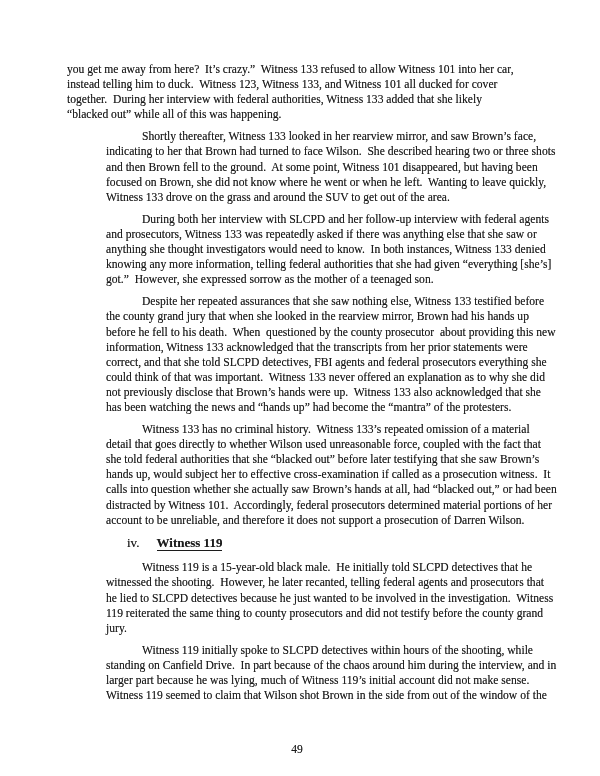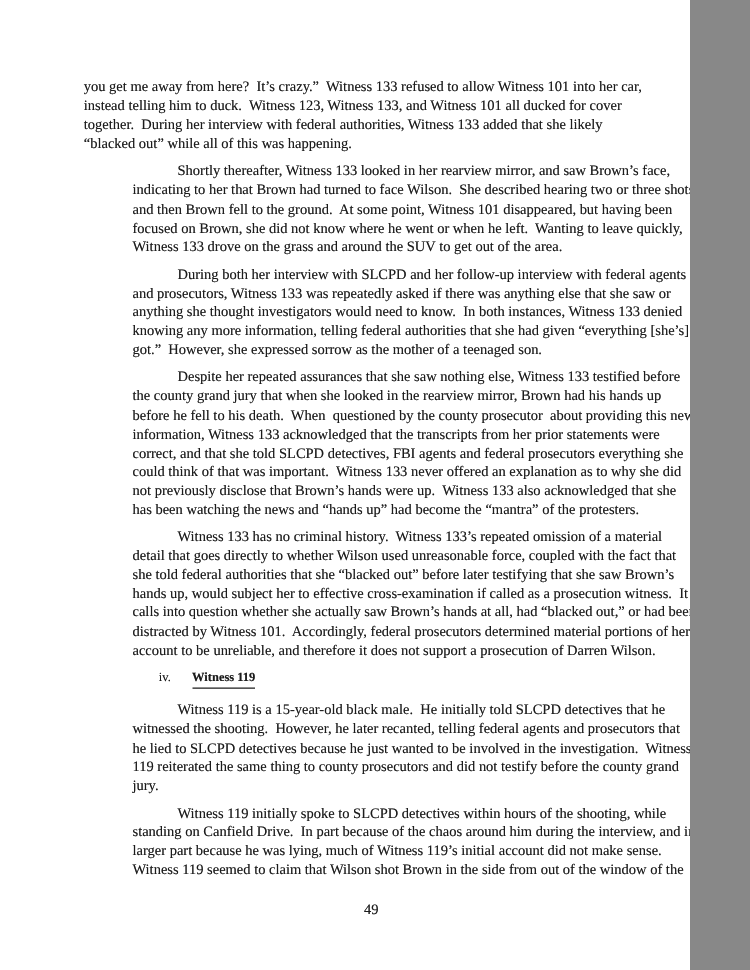--- a/index.html
+++ b/index.html
@@ -1,18 +1,18 @@
 <!DOCTYPE html>
 <html><head>
 <meta charset="utf-8">
 <style>
   html, body { margin: 0; padding: 0; background: #888; }
   .page {
     position: relative;
-    width: 552px;
+    width: 600px;
     height: 776px;
     background: #ffffff;
     overflow: hidden;
     font-family: "Liberation Serif", "DejaVu Serif", serif;
     color: #1c1c1c;
   }
   .textblock {
     position: absolute;
     left: 67px;
     top: 62px;
@@ -21,39 +21,39 @@
   .par {
     margin: 0 0 7px 0;
     font-size: 11.6px;
     line-height: 15.1px;
     white-space: pre-wrap;
     text-shadow: 0 0 0.5px rgba(20,20,20,0.55);
   }
   .par.indent { text-indent: 36px; margin-left: 39px; }
   .section-heading {
     margin: 3px 0 9px 0;
-    font-size: 10px;
+    font-size: 13px;
     line-height: 15.1px;
     text-shadow: 0 0 0.5px rgba(20,20,20,0.55);
   }
   .section-heading .numeral {
     display: inline-block;
     margin-left: 60px;
   }
   .section-heading .title {
     display: inline-block;
     margin-left: 17px;
     font-weight: bold;
     border-bottom: 1.4px solid #1c1c1c;
     padding-bottom: 0.5px;
   }
   .page-number {
     position: absolute;
     left: 67px;
-    top: 720px;
+    top: 742px;
     width: 460px;
     text-align: center;
     font-size: 11.6px;
     line-height: 15px;
     text-shadow: 0 0 0.5px rgba(20,20,20,0.55);
   }
 </style>
 </head>
 <body>
 

